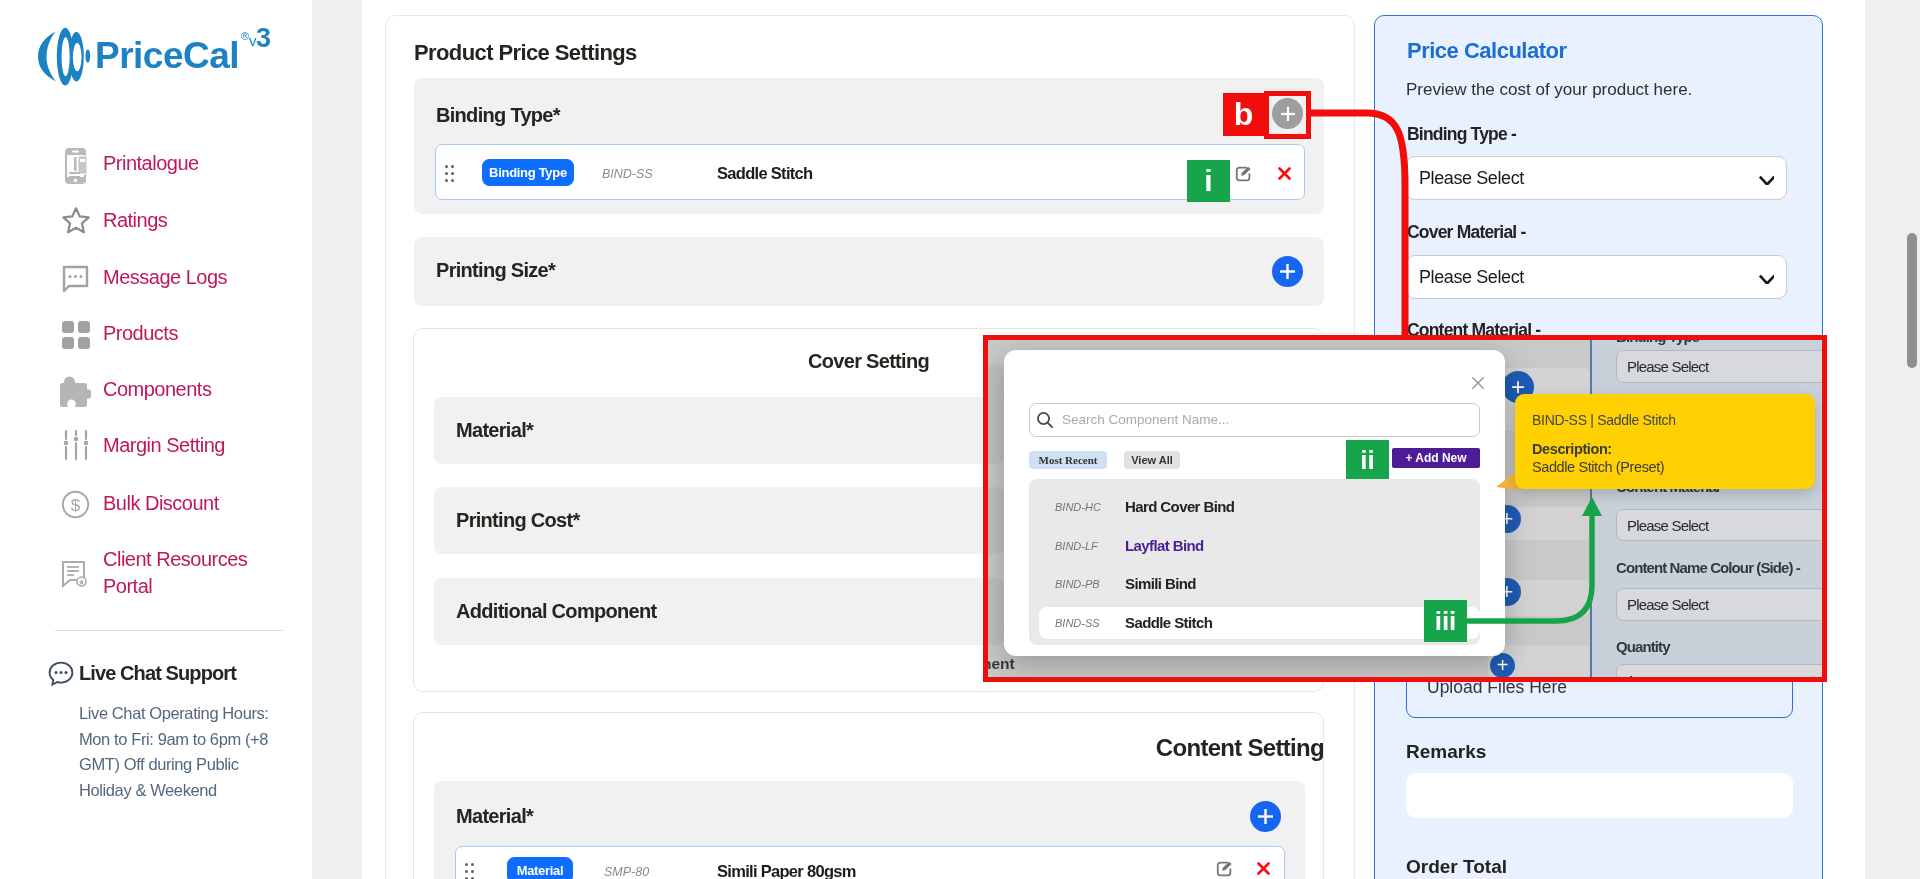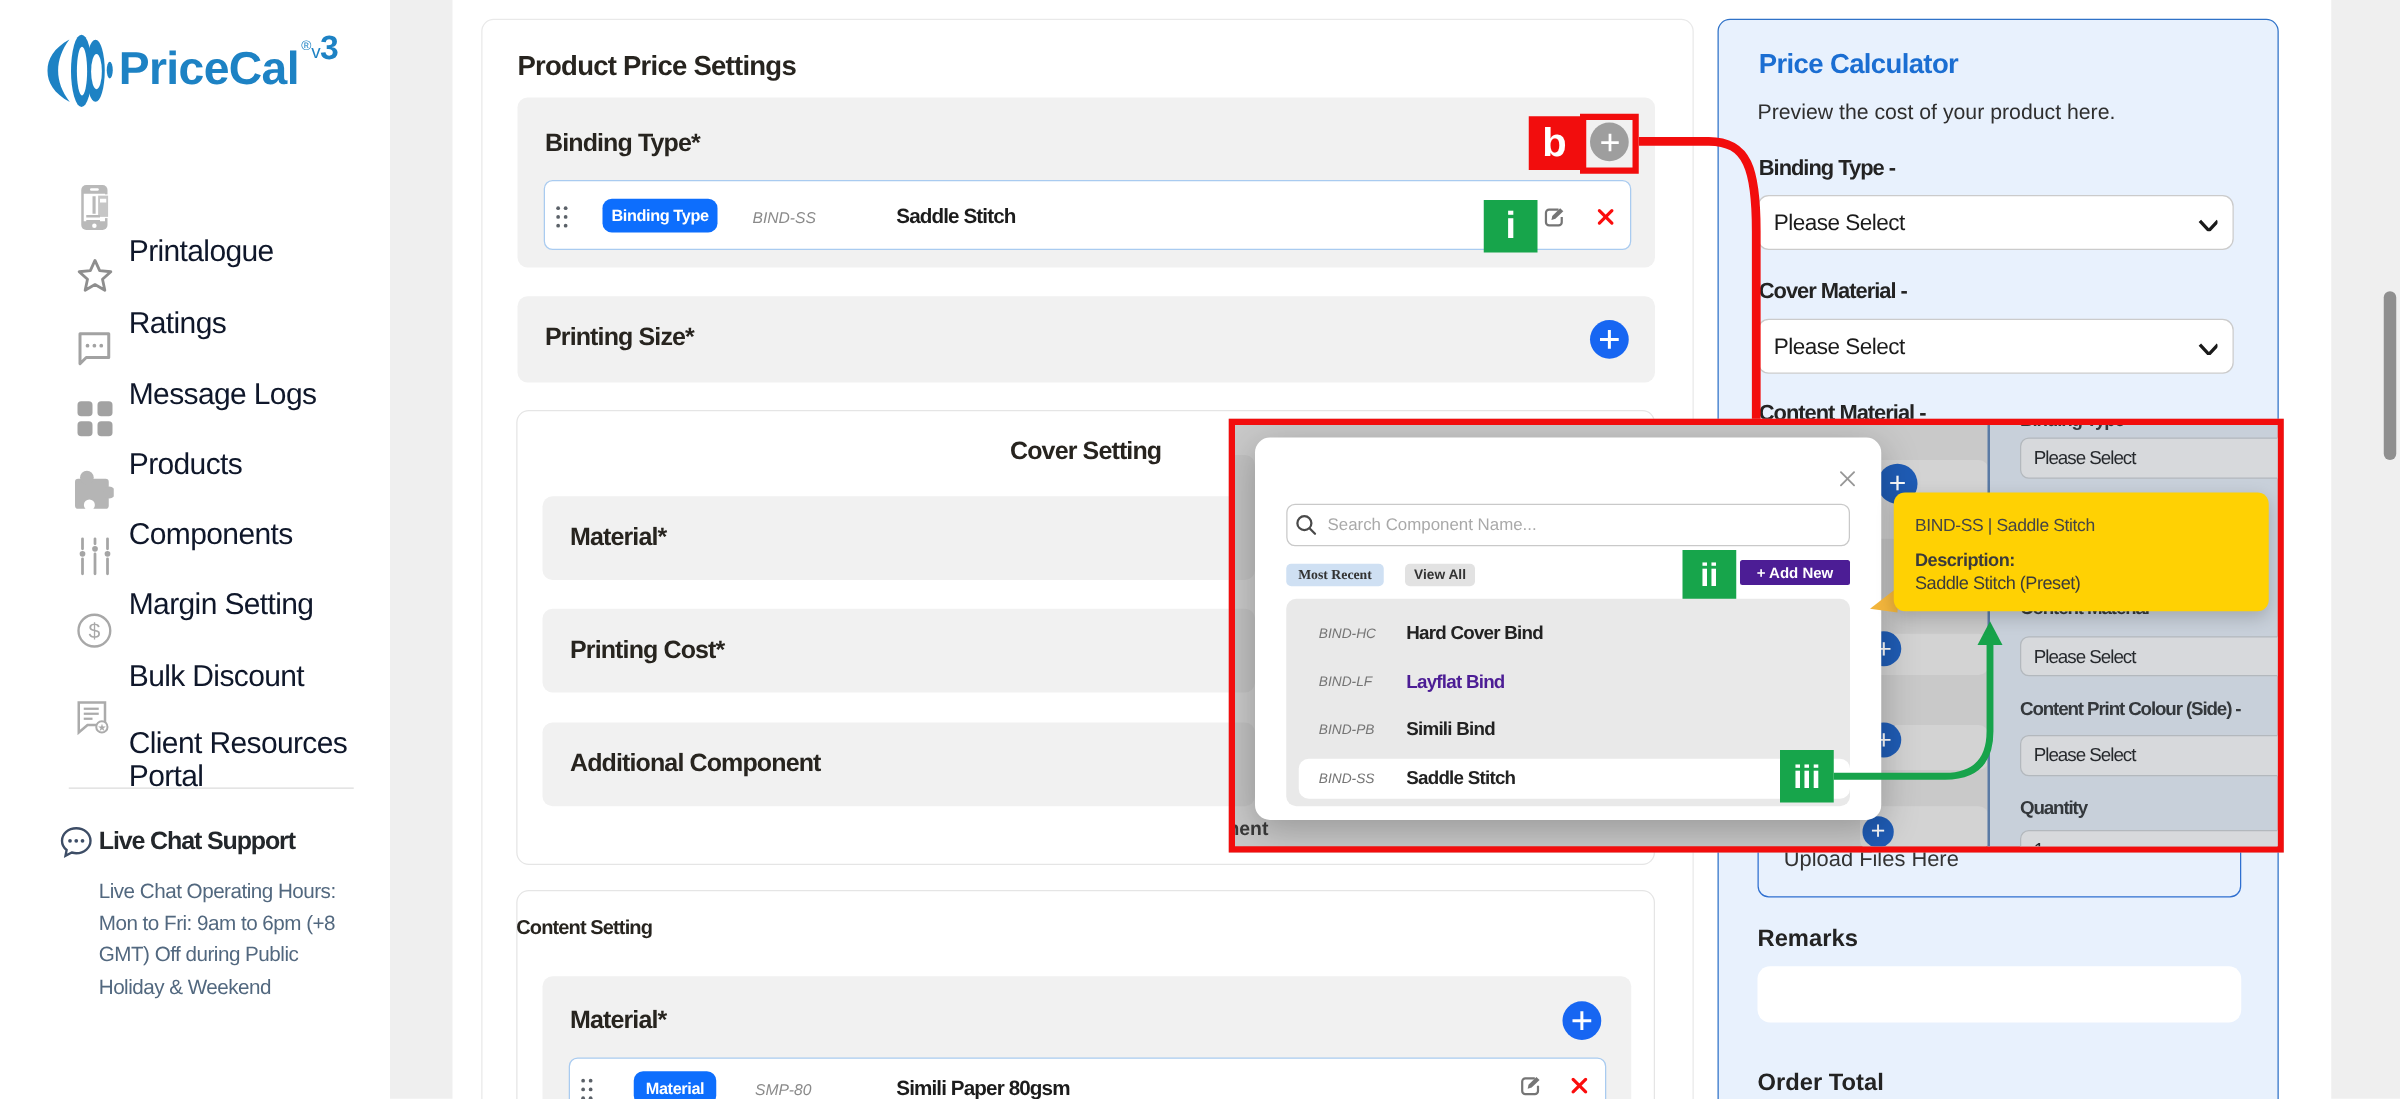--- a/index.html
+++ b/index.html
@@ -15,21 +15,21 @@
   .code { font-style:italic; color:#8a8a8a; }
   .pluscirc { background:#1766f2; border-radius:50%; color:#fff; display:flex;
     align-items:center; justify-content:center; font-weight:400; }
   .gbadge { background:#17a54b; color:#fff; font-weight:700; display:flex;
     align-items:center; justify-content:center; }
   .sel { background:#fff; border:1px solid #cbcbcb; border-radius:9px;
     color:#1b1b1b; font-size:18px; letter-spacing:-0.4px; display:flex; align-items:center; padding:0 12px; }
   .dimsel { background:#d7d9dc; border:1px solid #b3b8bd; border-radius:7px;
     color:#26292d; font-size:15px; letter-spacing:-0.8px; display:flex; align-items:center; padding:0 10px; }
   .dimlbl { font-weight:700; color:#34383c; font-size:15px; letter-spacing:-0.9px; white-space:nowrap; }
-  .navtxt { color:#0f172a; font-size:24px; letter-spacing:-0.5px;margin-top:36px; }
+  .navtxt { color:#be185d; font-size:20px; letter-spacing:-0.5px; }
 </style>
 </head>
 <body>
 
 <div class="abs" style="left:312px; top:0; width:50px; height:879px; background:#efefef;"></div>
 <div class="abs" style="left:1865px; top:0; width:55px; height:879px; background:#efefef;"></div>
 <div class="abs" style="left:1907px; top:233px; width:10px; height:135px; background:#8f8f8f; border-radius:5px;"></div>
 
 <svg class="abs" style="left:0; top:0;" width="300" height="100" viewBox="0 0 300 100">
   <g fill="#1d82c4">
@@ -170,21 +170,21 @@
 <div class="abs" style="left:413px; top:328px; width:911px; height:364px; background:#fff; border:1px solid #e5e5e5; border-radius:10px;"></div>
 <div class="abs lbl" style="left:413px; top:350px; width:911px; text-align:center; font-size:20px;">Cover Setting</div>
 <div class="abs graybox" style="left:434px; top:397px; width:871px; height:67px;"></div>
 <div class="abs lbl" style="left:456px; top:419px; font-size:20px;">Material*</div>
 <div class="abs graybox" style="left:434px; top:487px; width:871px; height:67px;"></div>
 <div class="abs lbl" style="left:456px; top:509px; font-size:20px;">Printing Cost*</div>
 <div class="abs graybox" style="left:434px; top:578px; width:871px; height:67px;"></div>
 <div class="abs lbl" style="left:456px; top:600px; font-size:20px;">Additional Component</div>
 
 <div class="abs" style="left:413px; top:712px; width:911px; height:200px; background:#fff; border:1px solid #e5e5e5; border-radius:10px;"></div>
-<div class="abs lbl" style="left:413px; top:734px; width:911px; text-align:left; font-size:16px;">Content Setting</div>
+<div class="abs lbl" style="left:413px; top:734px; width:911px; text-align:right; font-size:24px;">Content Setting</div>
 <div class="abs graybox" style="left:434px; top:781px; width:871px; height:131px;"></div>
 <div class="abs lbl" style="left:456px; top:805px; font-size:20px;">Material*</div>
 <div class="abs pluscirc" style="left:1250px; top:801px; width:31px; height:31px;">
     <svg width="17" height="17" viewBox="0 0 17 17">
       <line x1="8.5" y1="1" x2="8.5" y2="16" stroke="#fff" stroke-width="2.4"></line>
       <line x1="1" y1="8.5" x2="16" y2="8.5" stroke="#fff" stroke-width="2.4"></line>
     </svg>
   </div>
 <div class="abs whiterow" style="left:455px; top:846px; width:830px; height:56px;"></div>
 <svg class="abs" style="left:464px; top:862px;" width="11" height="19" viewBox="0 0 11 19">
@@ -260,21 +260,21 @@
   <div class="abs pluscirc" style="left:514px; top:31px; width:32px; height:32px; font-size:24px; background:#1f5cb5;">+</div>
   <div class="abs pluscirc" style="left:505px; top:165px; width:28px; height:28px; font-size:22px; background:#1f5cb5;">+</div>
   <div class="abs pluscirc" style="left:505px; top:238px; width:28px; height:28px; font-size:22px; background:#1f5cb5;">+</div>
   <div class="abs pluscirc" style="left:502px; top:313px; width:25px; height:25px; font-size:20px; background:#1f5cb5;">+</div>
 
   <div class="abs" style="left:602px; top:0; width:242px; height:347px; background:#c8d0da; border-left:2px solid #5a7aa4;"></div>
   <div class="abs dimlbl" style="left:628px; top:-12px;">Binding Type -</div>
   <div class="abs dimsel" style="left:628px; top:10px; width:216px; height:33px;">Please Select</div>
   <div class="abs dimlbl" style="left:628px; top:138px;">Content Material -</div>
   <div class="abs dimsel" style="left:628px; top:169px; width:216px; height:32px;">Please Select</div>
-  <div class="abs dimlbl" style="left:628px; top:219px;">Content Print Colour (Side) -</div>
+  <div class="abs dimlbl" style="left:628px; top:219px;">Content Name Colour (Side) -</div>
   <div class="abs dimsel" style="left:628px; top:248px; width:216px; height:33px;">Please Select</div>
   <div class="abs dimlbl" style="left:628px; top:298px;">Quantity</div>
   <div class="abs dimsel" style="left:628px; top:324px; width:216px; height:33px;">1</div>
 
   <div class="abs" style="left:16px; top:10px; width:501px; height:306px; background:#fff; border-radius:12px; box-shadow:0 8px 30px rgba(0,0,0,0.25);"></div>
   <svg class="abs" style="left:483px; top:36px;" width="14" height="14" viewBox="0 0 16 16">
     <g stroke="#979797" stroke-width="1.7" stroke-linecap="round">
       <line x1="2" y1="2" x2="14" y2="14"></line>
         <line x1="14" y1="2" x2="2" y2="14"></line>
     </g>

